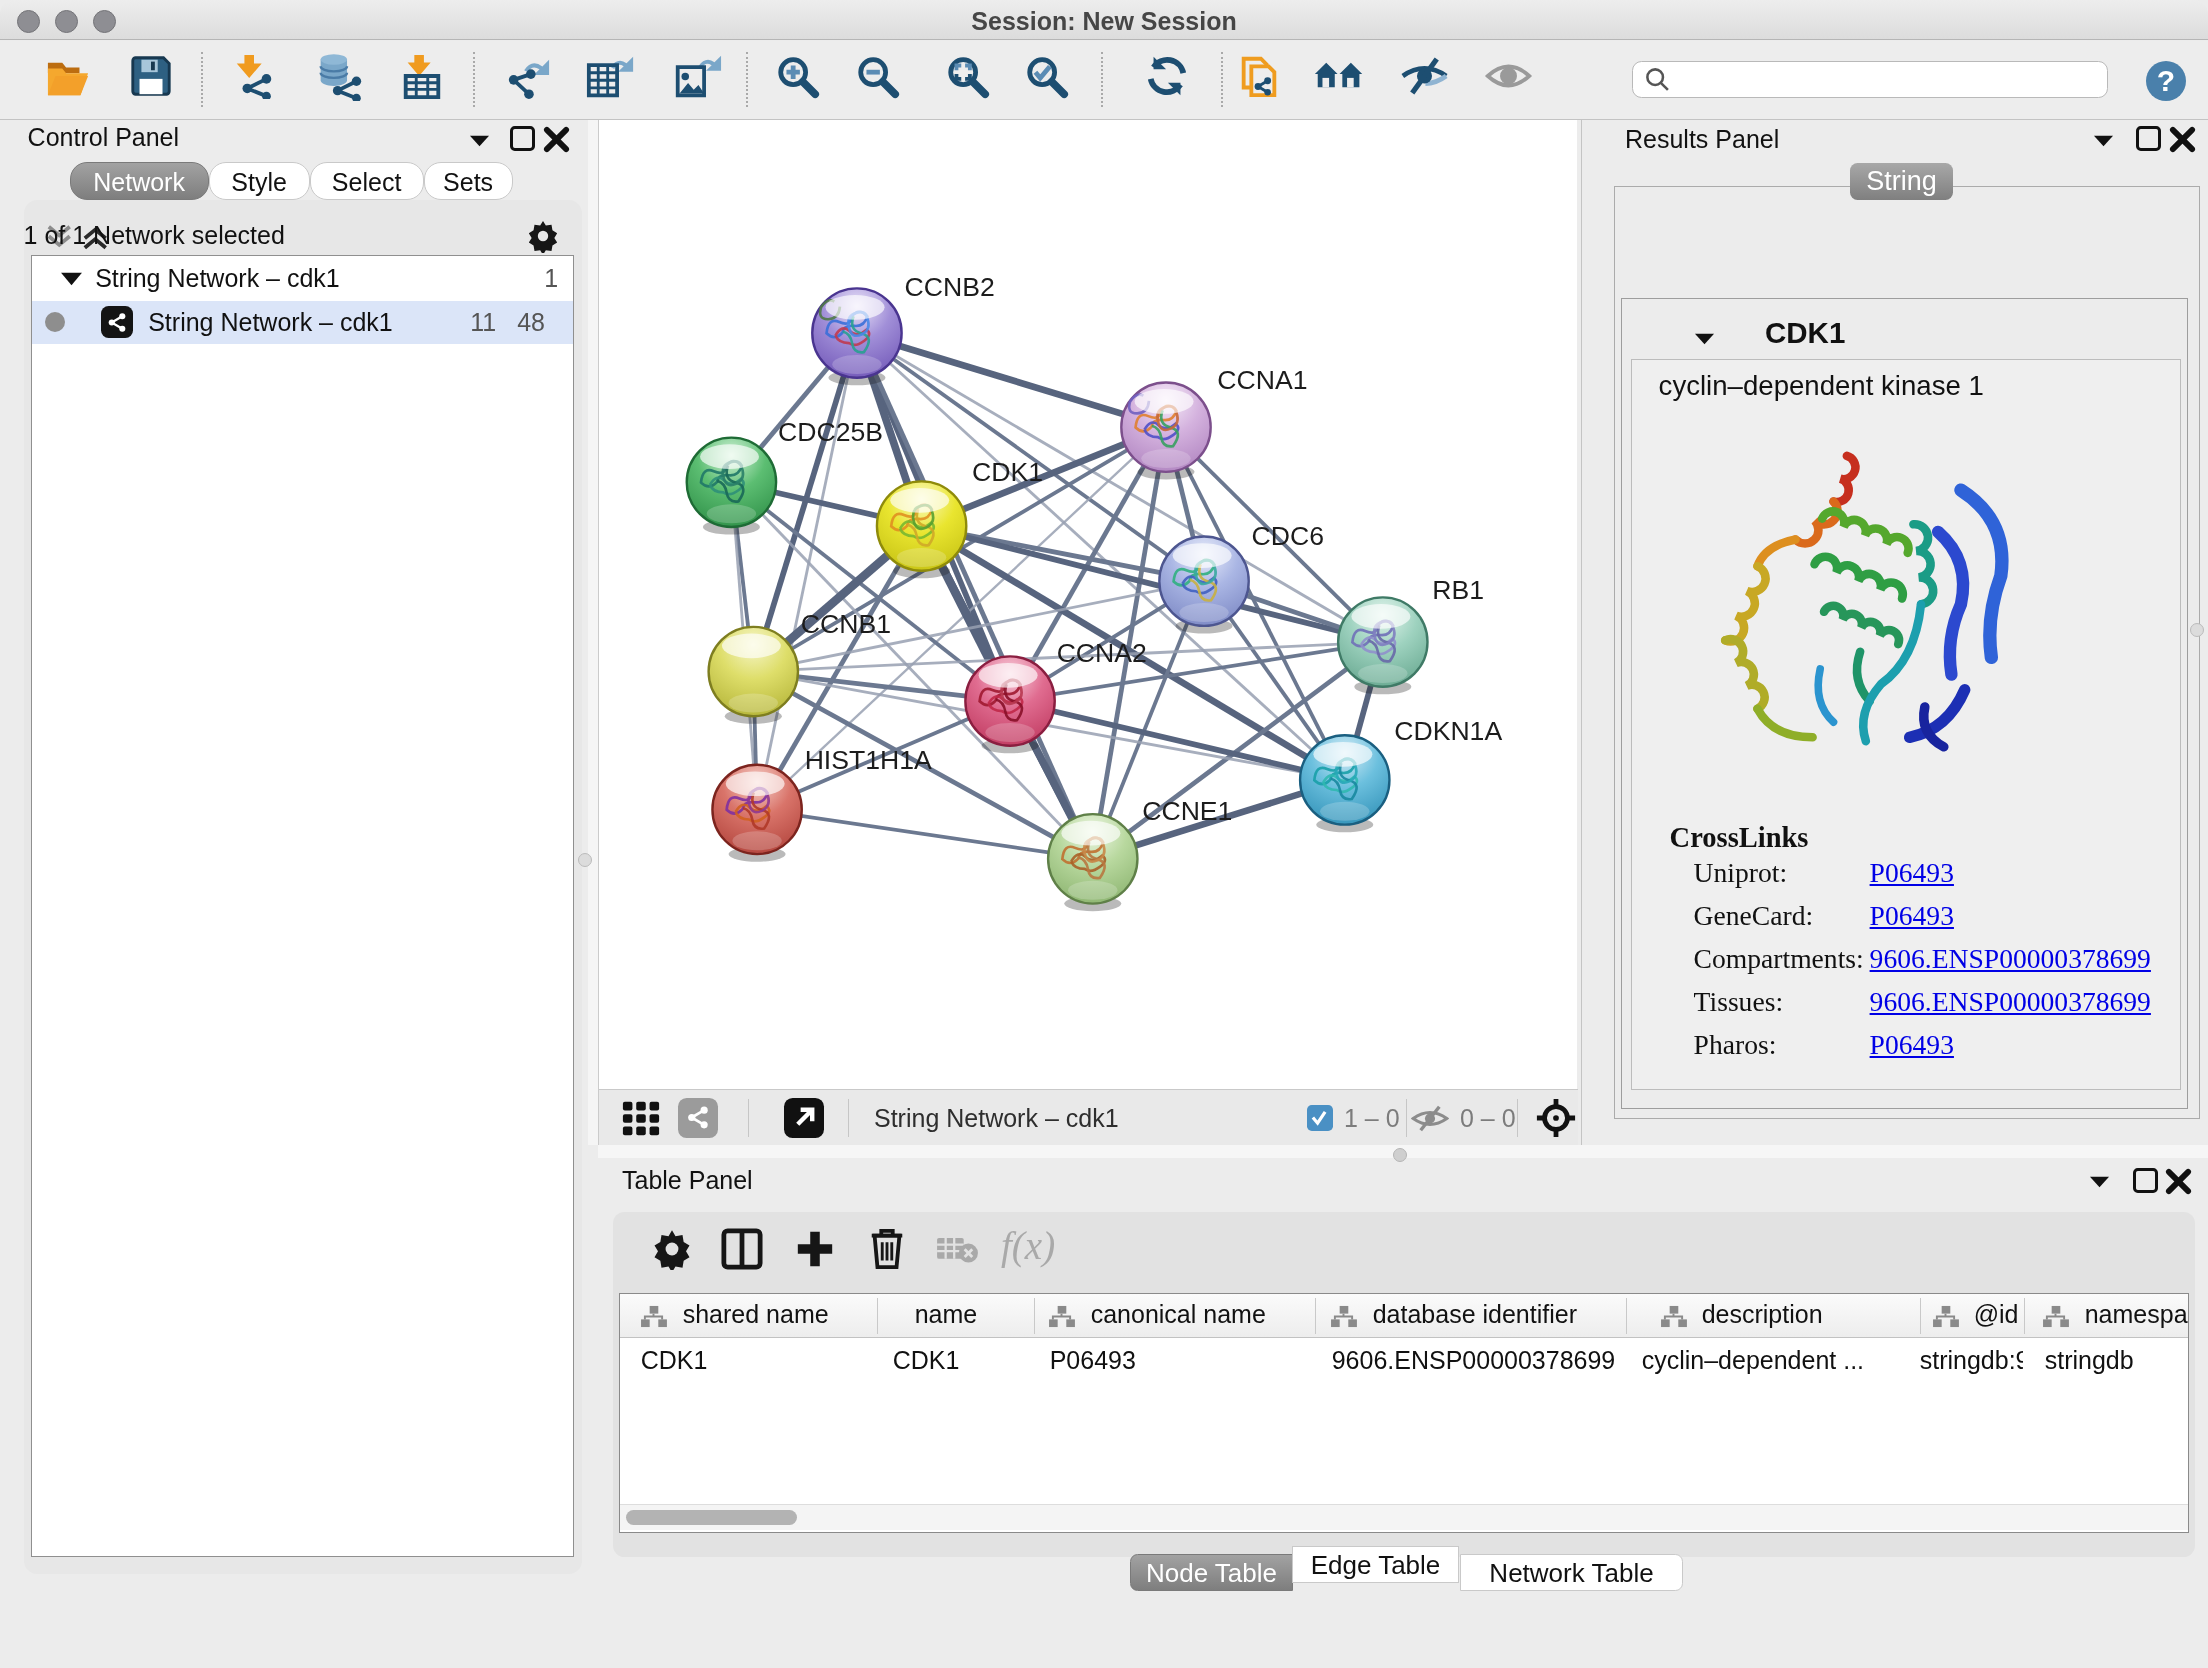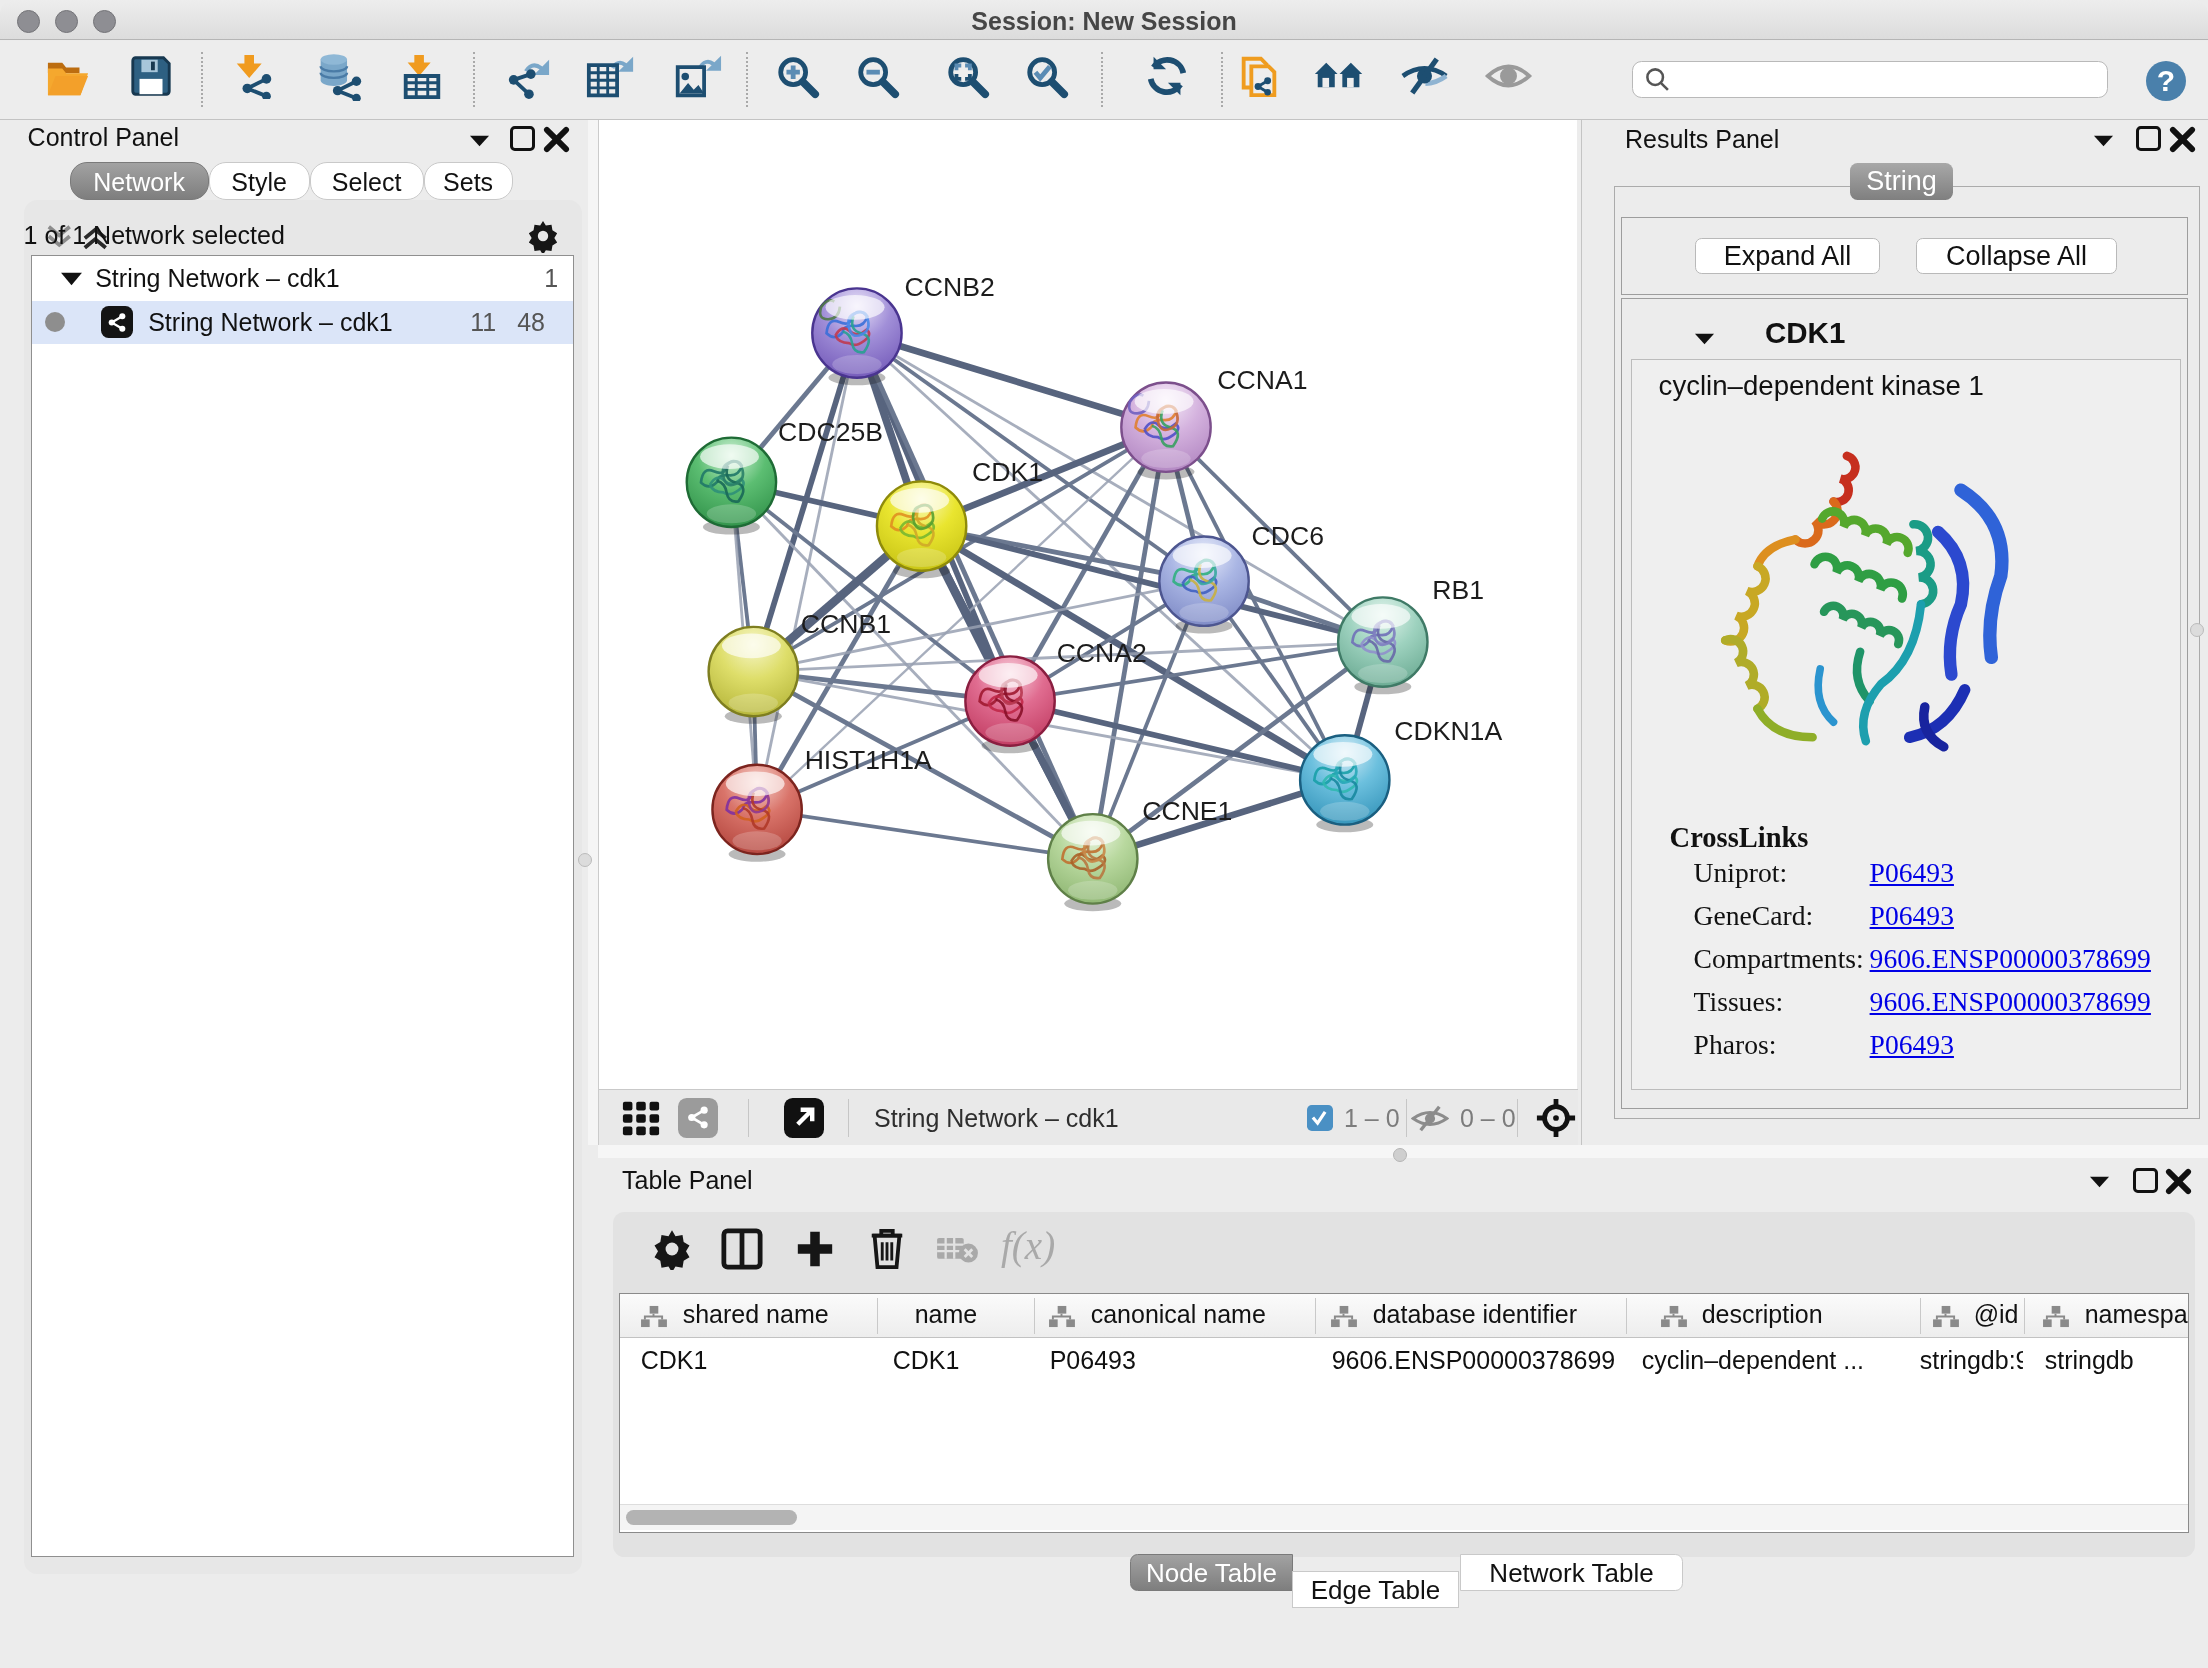--- a/index.html
+++ b/index.html
@@ -506,24 +506,20 @@
     <div style="position:absolute;left:43px;top:4.8px;font-size:25px;color:#111;text-align:center;">Results Panel</div>
     <svg class="panbtns" style="left:508px;top:9.5px;" width="27" height="21" viewBox="0 0 28 22">
         <path d="M4 6l10 11L24 6z" fill="#111"></path>
       </svg>
     <div class="panbtns" style="left:554px;top:5.7px;width:25px;height:25px;border:3.3px solid #111;border-radius:4.8px;"></div>
     <svg class="panbtns" style="left:587px;top:5.7px;" width="27" height="27" viewBox="0 0 28 28">
         <path d="M4 4L24 24M24 4L4 24" stroke="#111" stroke-width="6" stroke-linecap="round"></path>
       </svg>
     <div style="position:absolute;left:32px;top:66px;width:586px;height:933px;background:#ececec;border:1.9px solid #ababab;"></div>
     <div style="position:absolute;left:268px;top:43px;width:103px;height:37px;background:linear-gradient(#a8a8a8,#7f7f7f);border-radius:7.6px;color:#fff;font-size:27px;text-align:center;line-height:37px;">String</div>
-    <div style="position:absolute;left:39px;top:97px;width:567px;height:78px;background:#ececec;border:1.9px solid #9d9d9d;">
-      <div style="position:absolute;left:73px;top:20px;width:185px;height:36px;background:#fff;border:1.9px solid #b9b9b9;border-radius:6.7px;font-size:27px;text-align:center;line-height:34px;color:#111;">Expand All</div>
-      <div style="position:absolute;left:294px;top:20px;width:201px;height:36px;background:#fff;border:1.9px solid #b9b9b9;border-radius:6.7px;font-size:27px;text-align:center;line-height:34px;color:#111;">Collapse All</div>
-    </div>
     <div style="position:absolute;left:39px;top:178px;width:567px;height:811px;background:#ececec;border:1.9px solid #9d9d9d;">
       <svg style="position:absolute;left:69px;top:28.5px;" width="27" height="21" viewBox="0 0 28 22">
           <path d="M4 6l10 11L24 6z" fill="#111"></path>
         </svg>
       <div style="position:absolute;left:143px;top:17px;font-size:29.5px;font-weight:bold;color:#111;">CDK1</div>
       <div style="position:absolute;left:8.6px;top:60px;width:550px;height:731px;background:#efefef;border:1.9px solid #bcbcbc;">
         <div style="position:absolute;left:27px;top:9.5px;font-size:27.6px;color:#111;">cyclin–dependent kinase 1</div>
         <svg style="position:absolute;left:38px;top:71px;" width="367" height="335" viewBox="0 0 386 352">
             <g fill="none" stroke-linecap="round">
             <path d="M186 26 a10 10 0 1 1 -7.0 24.0 a10 10 0 1 1 -7.0 24.0" stroke="#c62f1e" stroke-width="9"></path>
@@ -649,21 +645,21 @@
           <span style="position:absolute;left:1022px;top:7.6px;">cyclin–dependent ...</span>
           <span style="position:absolute;left:1300px;top:7.6px;width:103px;overflow:hidden;white-space:nowrap;">stringdb:9...</span>
           <span style="position:absolute;left:1425px;top:7.6px;">stringdb</span>
         </div>
         <div style="position:absolute;left:0;top:210px;width:100%;height:26px;background:#f4f4f4;border-top:1px solid #ddd;">
           <div style="position:absolute;left:6.7px;top:4.8px;width:171px;height:15px;background:#b3b3b3;border-radius:7.6px;"></div>
         </div>
       </div>
     </div>
     <div style="position:absolute;left:532px;top:396px;width:163px;height:37px;background:linear-gradient(#a2a2a2,#7e7e7e);border:1px solid #7a7a7a;border-radius:7.6px 0 0 7.6px;color:#fff;font-size:26px;text-align:center;line-height:37px;">Node Table</div>
-    <div style="position:absolute;left:694px;top:413px;width:167px;height:37px;background:#fff;border:1px solid #c9c9c9;color:#111;font-size:26px;text-align:center;line-height:37px;">Edge Table</div>
+    <div style="position:absolute;left:694px;top:388px;width:167px;height:37px;background:#fff;border:1px solid #c9c9c9;color:#111;font-size:26px;text-align:center;line-height:37px;">Edge Table</div>
     <div style="position:absolute;left:862px;top:396px;width:223px;height:37px;background:#fff;border:1px solid #c9c9c9;border-radius:0 7.6px 7.6px 0;color:#111;font-size:26px;text-align:center;line-height:37px;">Network Table</div>
   </div>
   <div style="position:absolute;left:598px;top:1145px;width:1610px;height:13.3px;background:#f6f6f6;"></div>
   <div style="position:absolute;left:1393px;top:1148px;width:14.3px;height:14.3px;border-radius:50%;background:#cfcfcf;border:1px solid #b5b5b5;"></div>
   <div style="position:absolute;left:578px;top:853px;width:14.3px;height:14.3px;border-radius:50%;background:#dcdcdc;border:1px solid #bbb;"></div>
   <div style="position:absolute;left:2190px;top:623px;width:14.3px;height:14.3px;border-radius:50%;background:#dcdcdc;border:1px solid #bbb;"></div>
 </div>
 
 
 </body></html>

